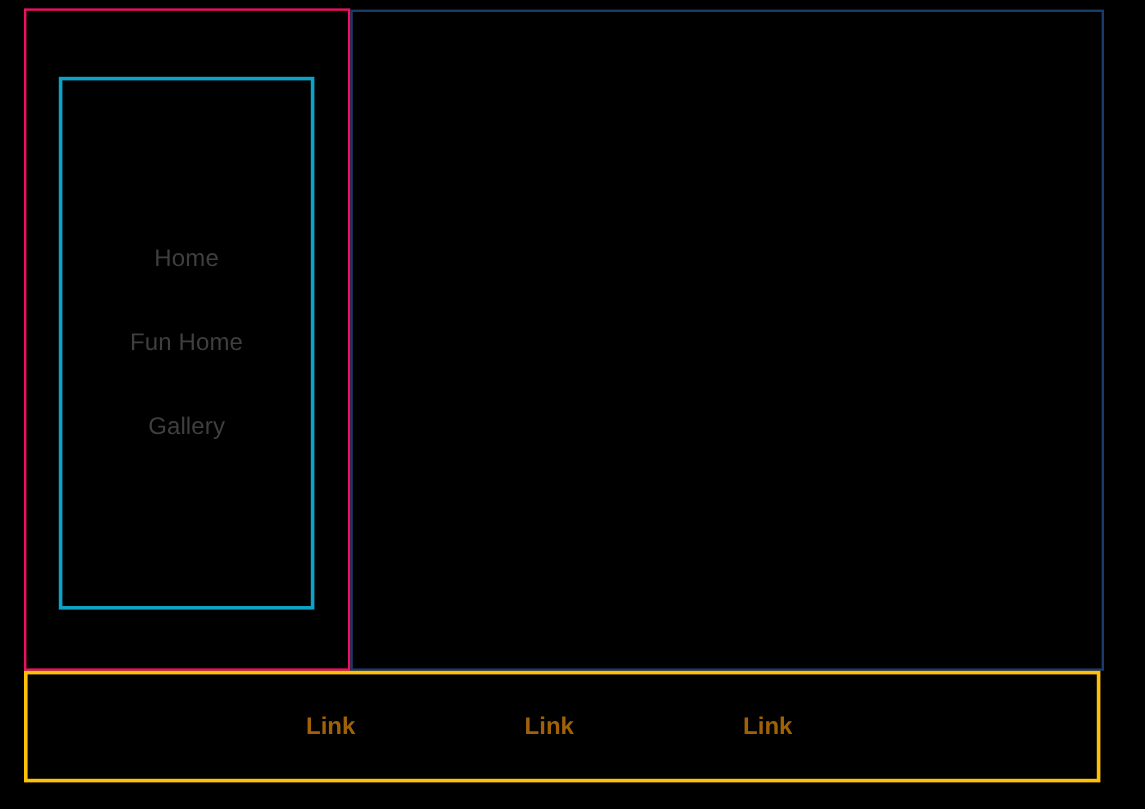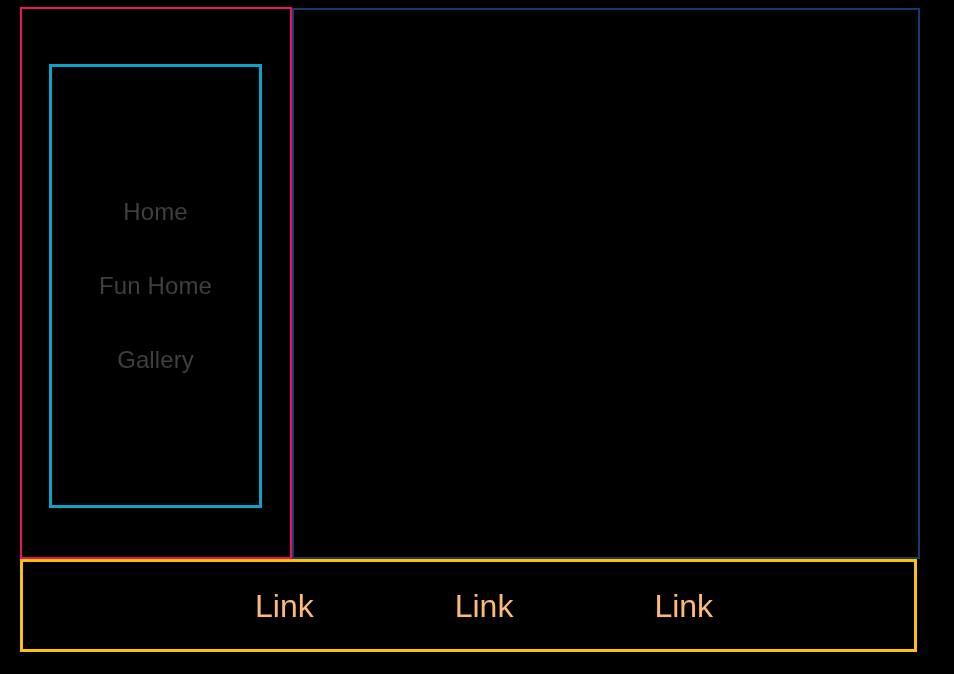--- a/index.html
+++ b/index.html
@@ -48,21 +48,21 @@
     border: 3px solid #0BA3C7;
     box-sizing: content-box;
     display: flex;
     flex-direction: column;
     align-items: center;
     justify-content: center;
   }
 
   .nav-item {
     color: #3F3F3F;
-    font-size: 24px;
+    font-size: 20px;
     line-height: 1;
     font-weight: 400;
     text-align: center;
     letter-spacing: 0.1px;
     white-space: nowrap;
     margin: 0;
     padding: 0;
     text-decoration: none;
     display: block;
   }
@@ -101,24 +101,24 @@
     height: 87px;
     display: flex;
     flex-direction: row;
     align-items: center;
     justify-content: flex-start;
     padding-left: 232px;
     box-sizing: border-box;
   }
 
   .footer-link {
-    color: #fdba74;
-    font-size: 32px;
+    color: #a16207;
+    font-size: 20px;
     line-height: 1;
-    font-weight: 400;
+    font-weight: 700;
     white-space: nowrap;
     text-decoration: none;
     display: block;
   }
   .footer-link + .footer-link {
     margin-left: 141px;
   }
 </style>
 </head>
 <body>

